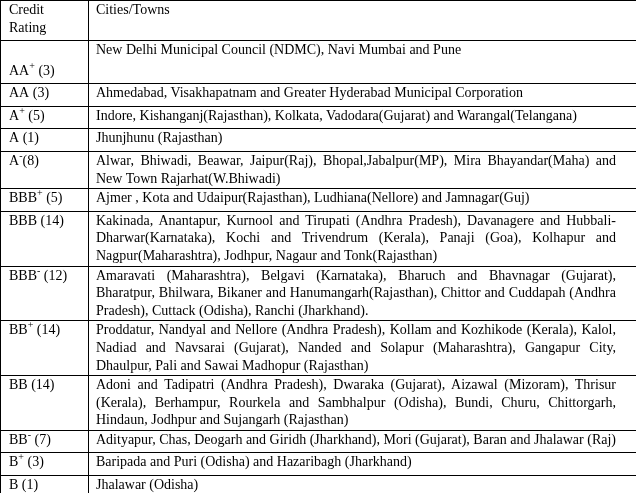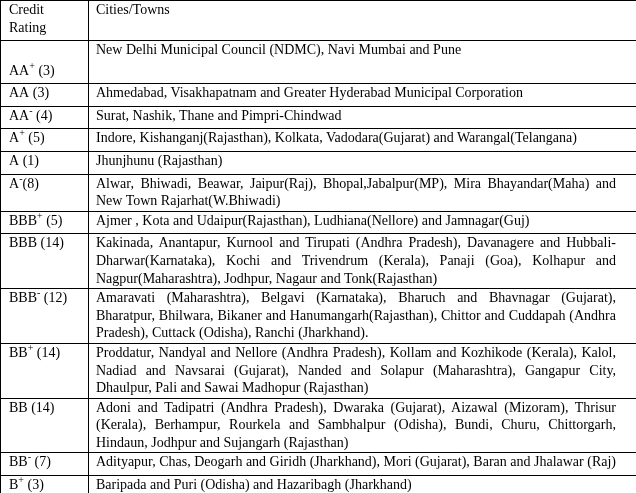--- a/index.html
+++ b/index.html
@@ -68,24 +68,20 @@
   <tr>
     <td class="rating"><span>AA</span><sup>+</sup><span> (3)</span></td>
     <td class="cities">New Delhi Municipal Council (NDMC), Navi Mumbai and Pune</td>
   </tr>
 
   <tr>
     <td class="rating"><span>AA</span><sup></sup><span> (3)</span></td>
     <td class="cities">Ahmedabad, Visakhapatnam and Greater Hyderabad Municipal Corporation</td>
   </tr>
 
-  <tr>
-    <td class="rating"><span>AA</span><sup>-</sup><span> (4)</span></td>
-    <td class="cities">Surat, Nashik, Thane and Pimpri-Chindwad</td>
-  </tr>
 
   <tr>
     <td class="rating"><span>A</span><sup>+</sup><span> (5)</span></td>
     <td class="cities">Indore, Kishanganj(Rajasthan), Kolkata, Vadodara(Gujarat) and Warangal(Telangana)</td>
   </tr>
 
   <tr>
     <td class="rating"><span>A</span><sup></sup><span> (1)</span></td>
     <td class="cities">Jhunjhunu (Rajasthan)</td>
   </tr>

